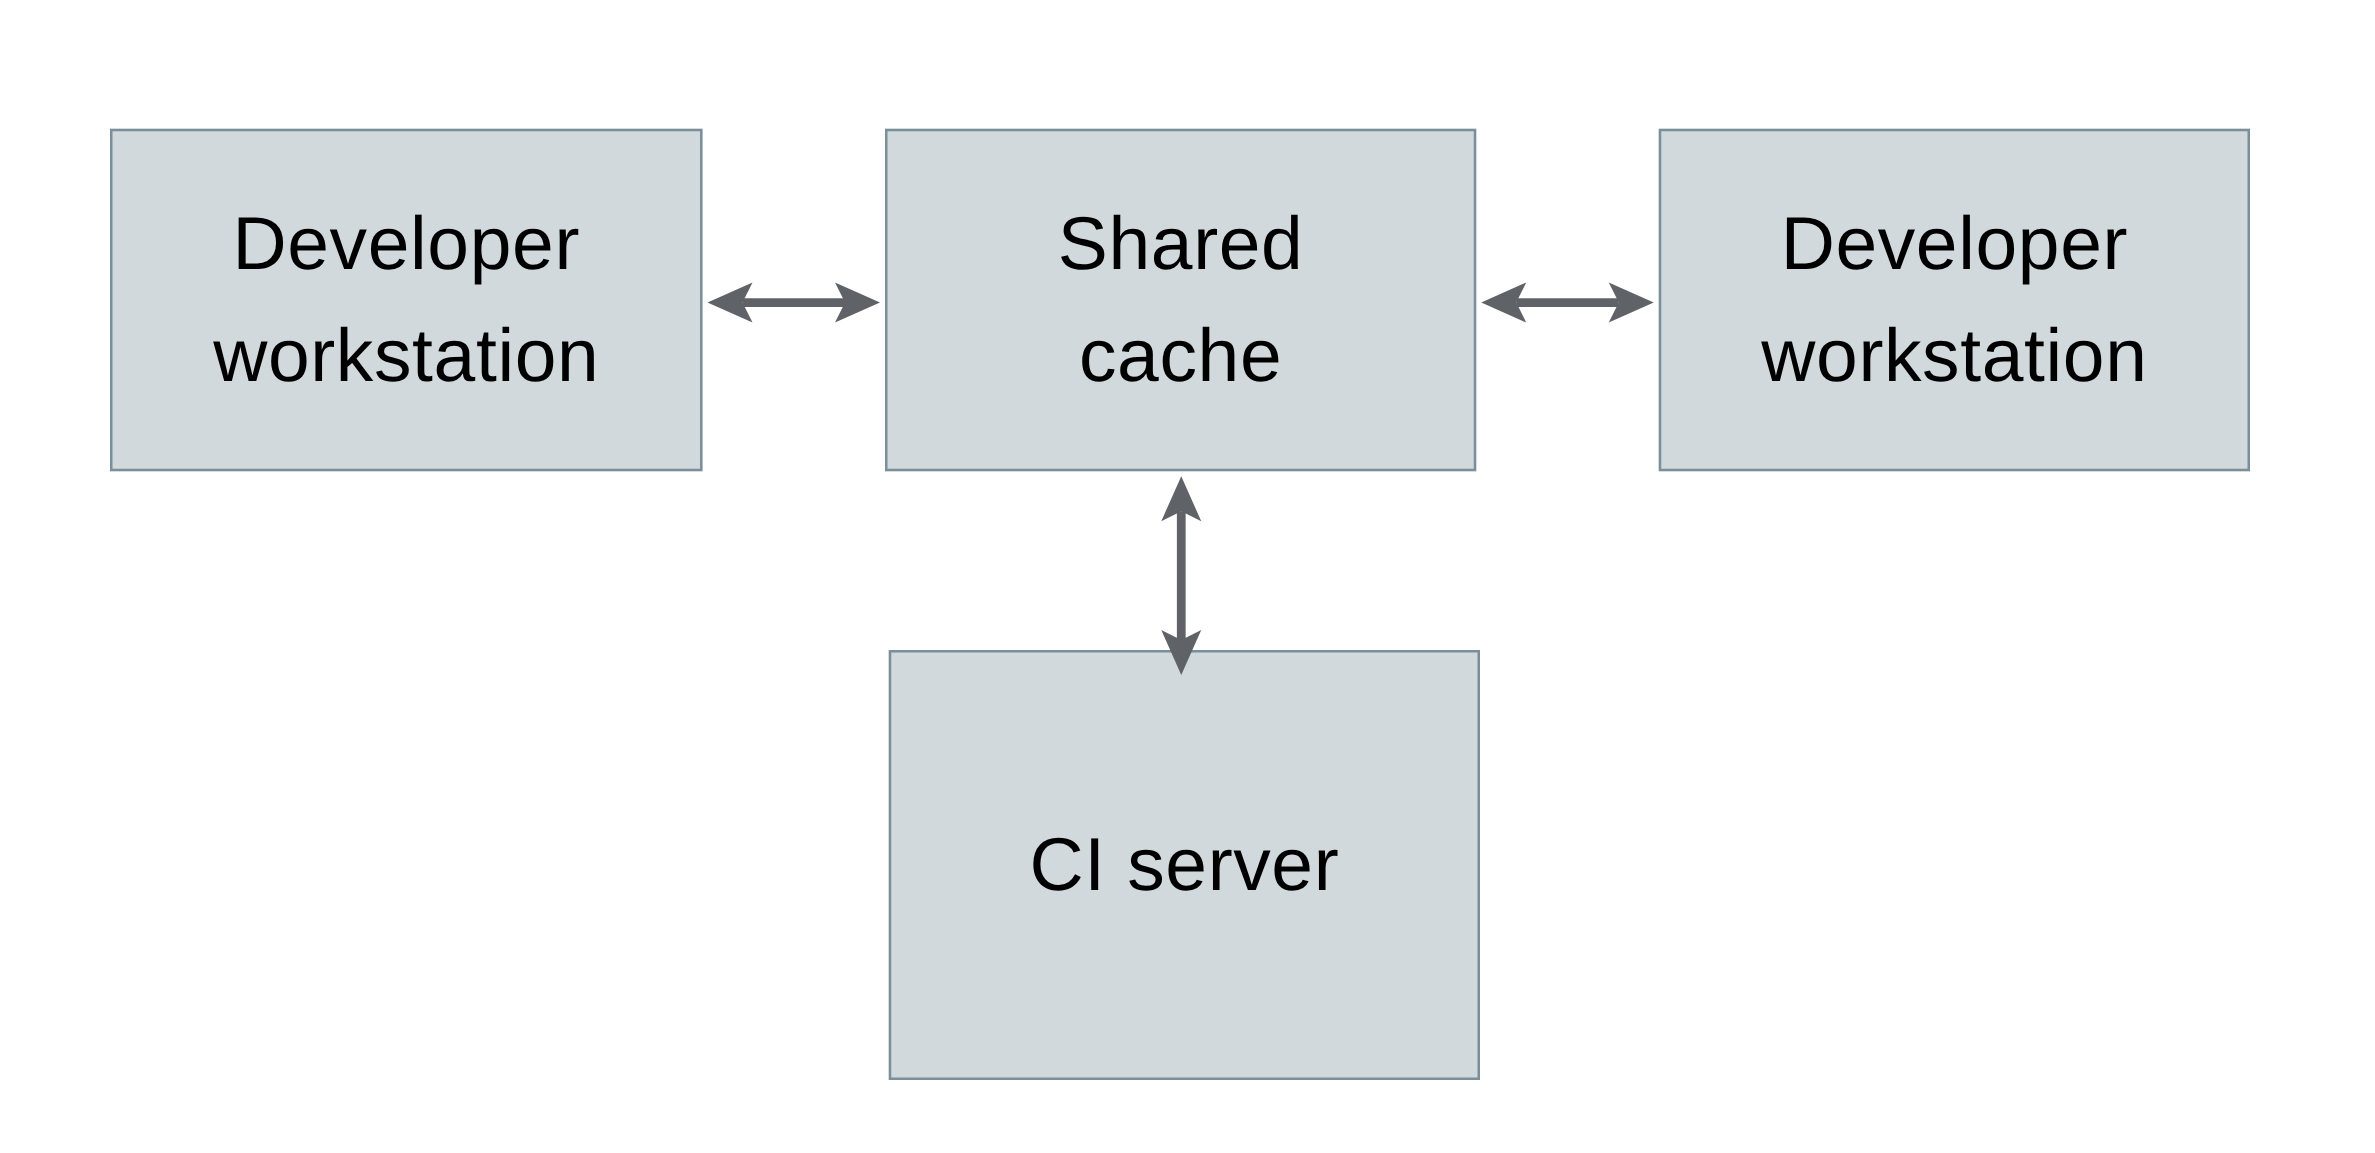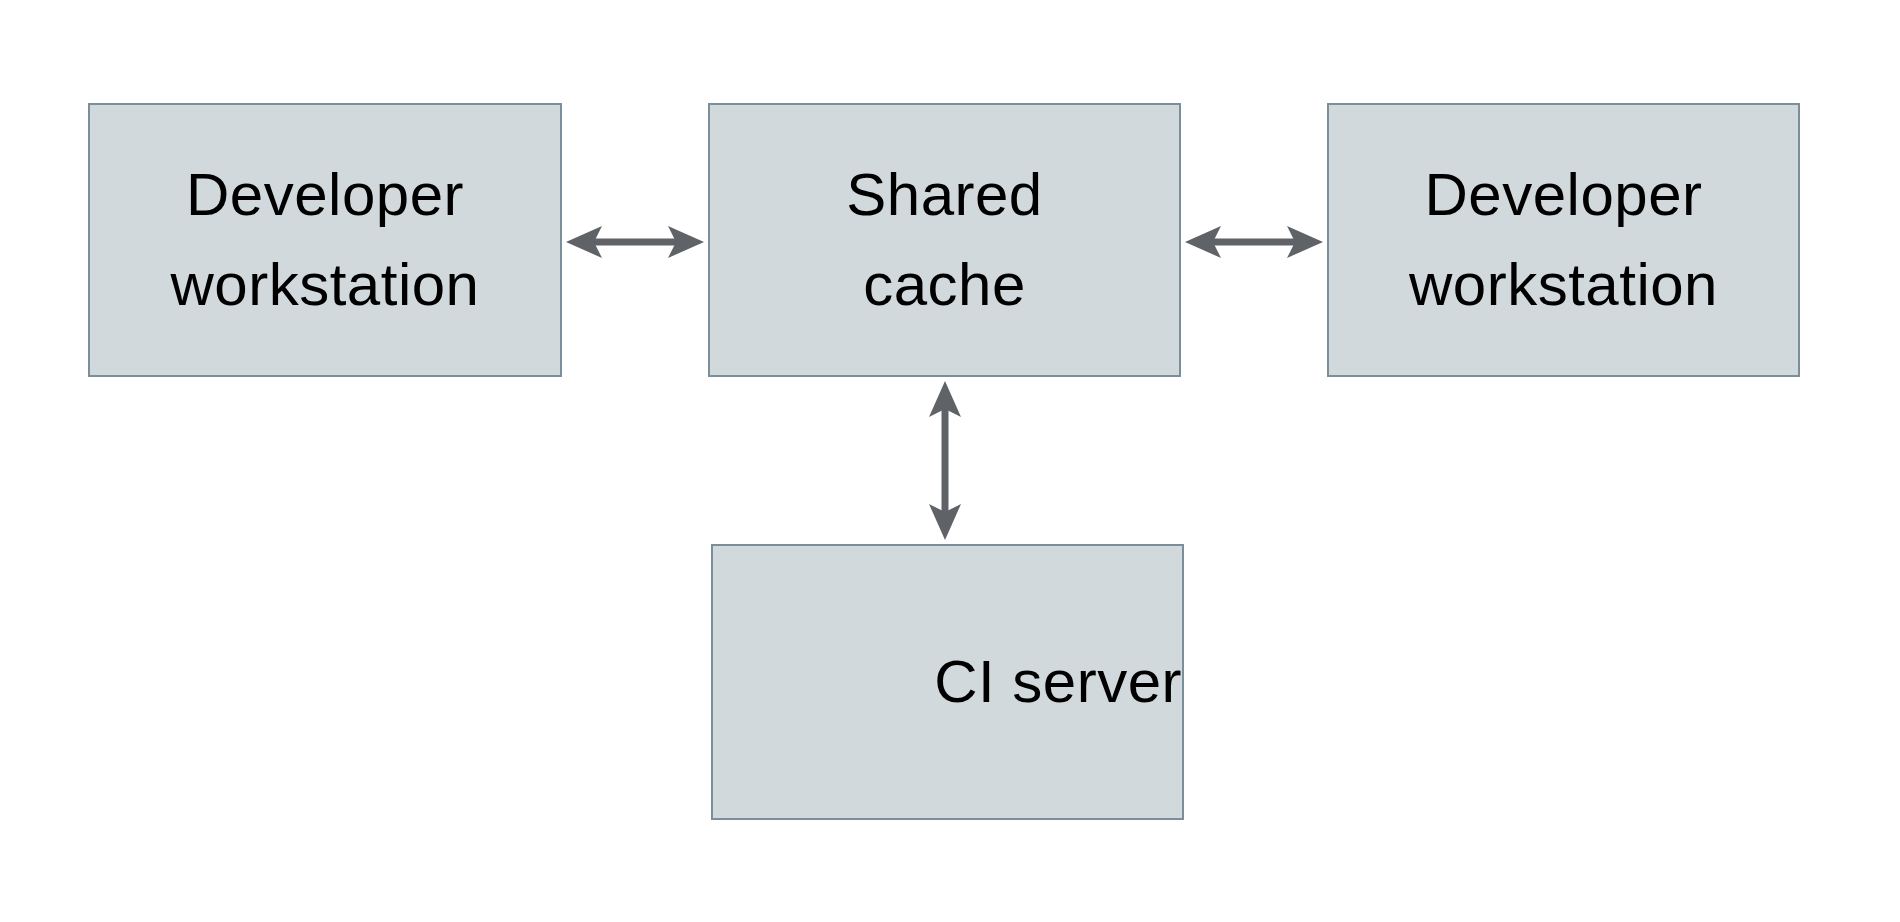--- a/index.html
+++ b/index.html
@@ -26,21 +26,21 @@
     text-align: center;
     font-size: 60px;
     line-height: 1.5;
     letter-spacing: 0.5px;
     color: #000000;
     white-space: pre-line;
   }
   .node-dev-left   { left: 88px;   top: 103px; width: 474px; height: 274px; }
   .node-cache      { left: 708px;  top: 103px; width: 473px; height: 274px; }
   .node-dev-right  { left: 1327px; top: 103px; width: 473px; height: 274px; }
-  .node-ci         { left: 711px;  top: 544px; width: 473px; height: 276px; justify-content: flex-end; }
+  .node-ci         { left: 711px;  top: 520px; width: 473px; height: 344px; }
   .arrow-layer {
     position: absolute;
     left: 0; top: 0;
     width: 1900px;
     height: 922px;
     pointer-events: none;
   }
 </style>
 </head>
 <body>

